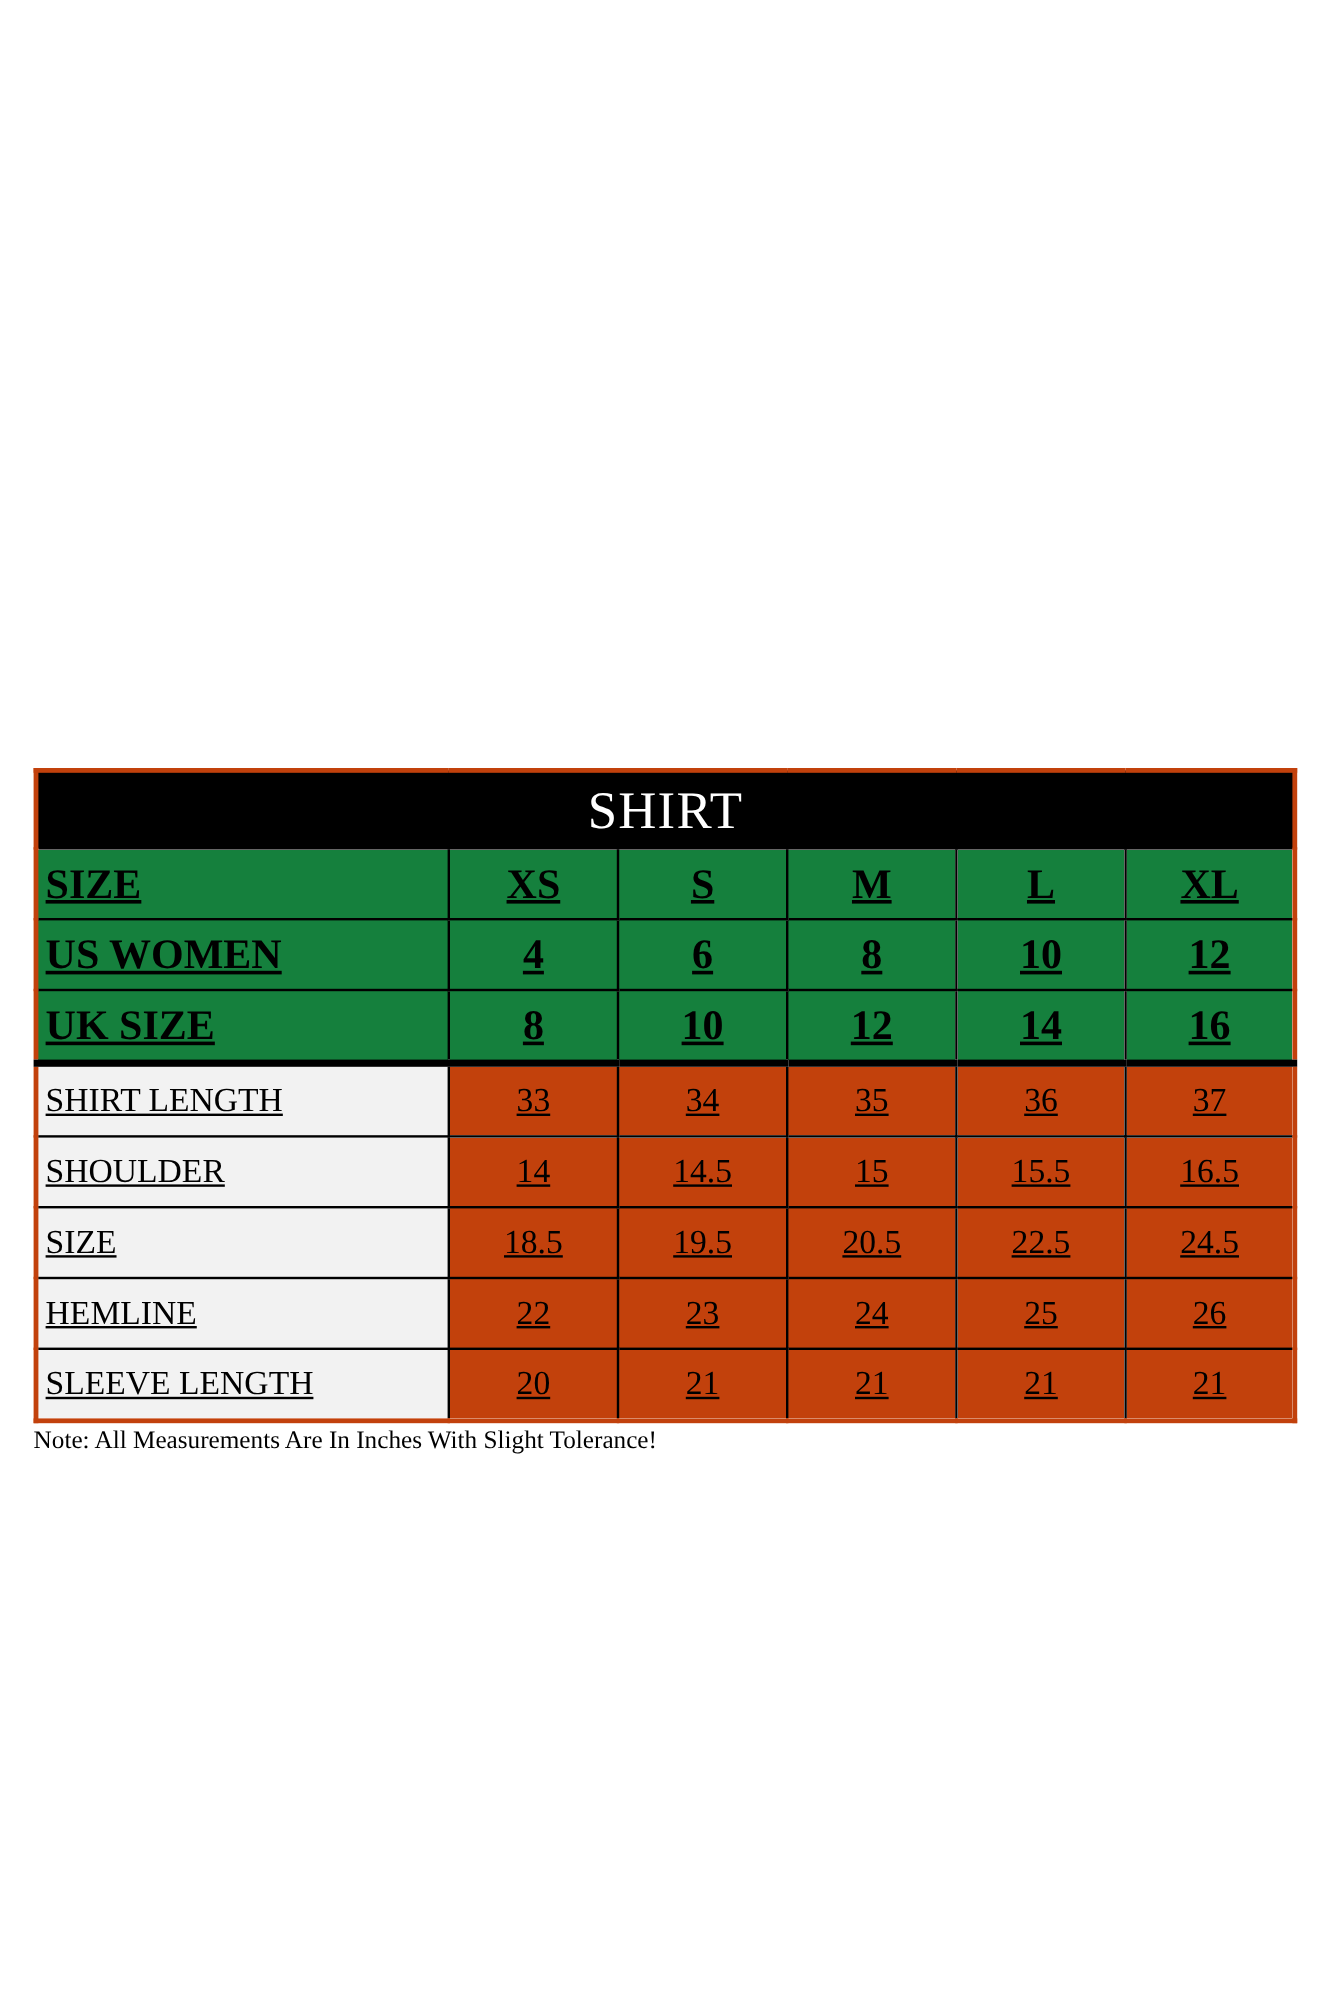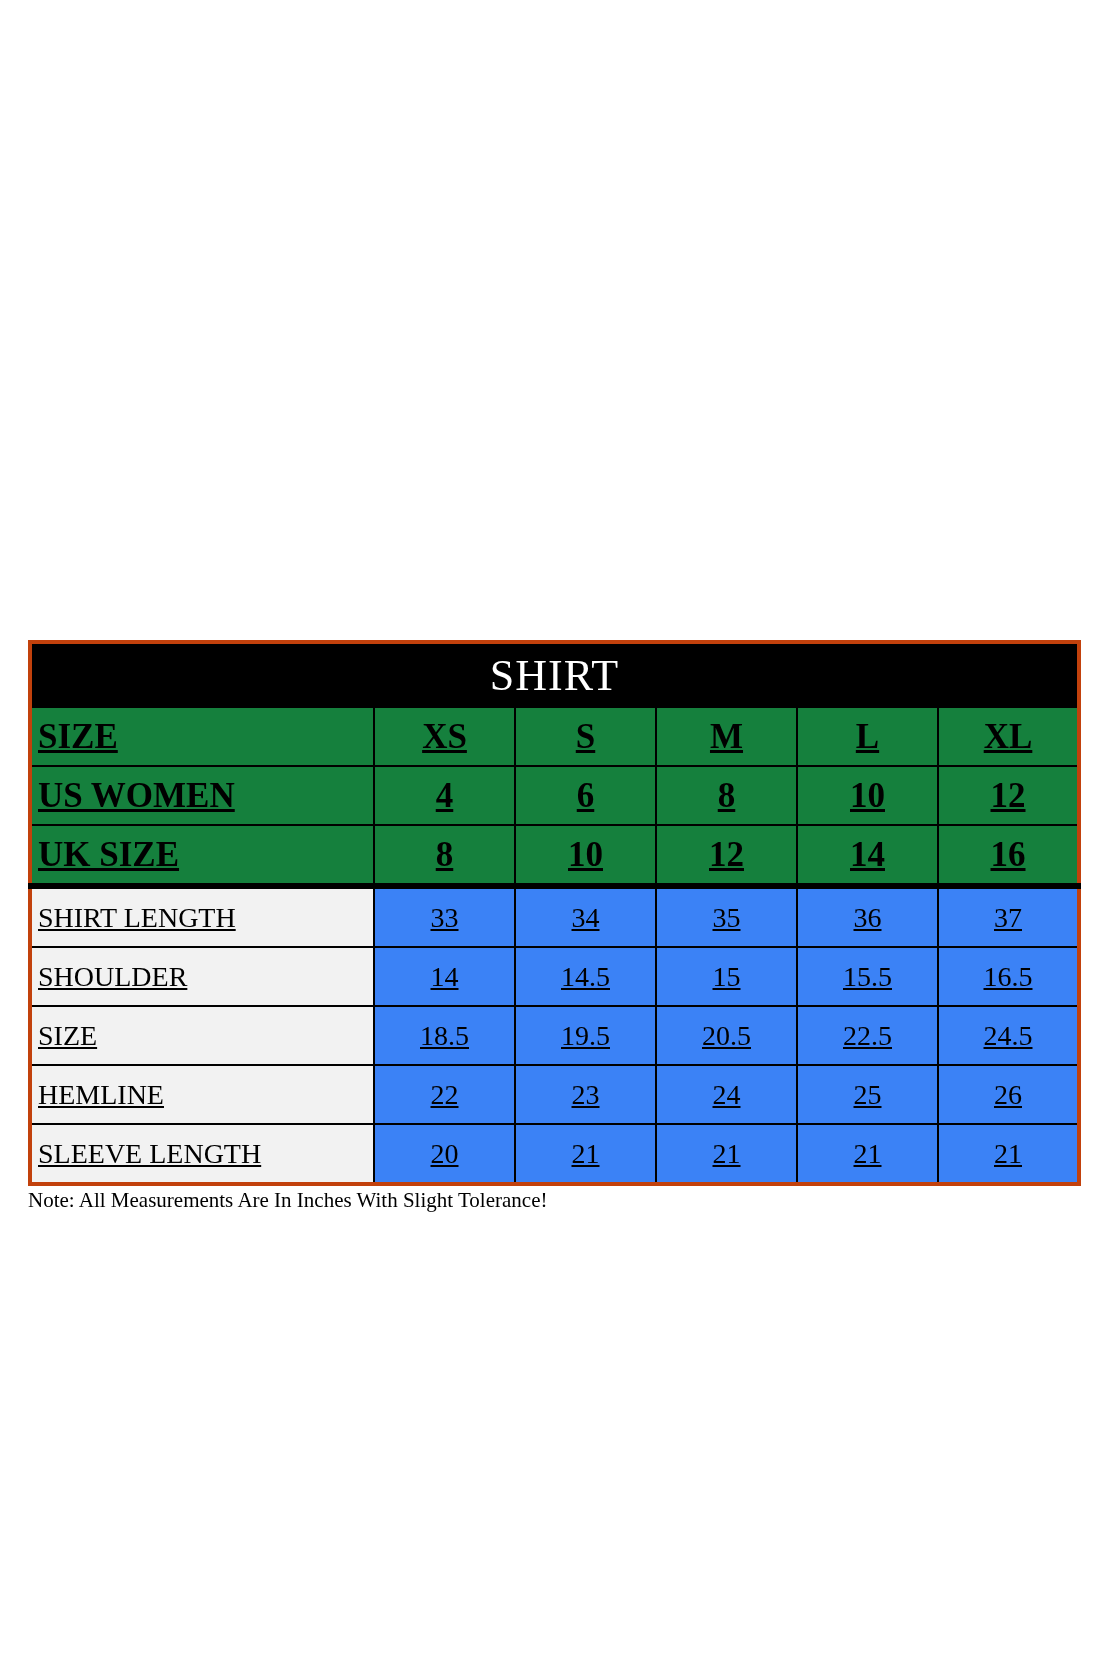--- a/index.html
+++ b/index.html
@@ -85,21 +85,21 @@
   }
   tr.thick-bottom td {
     border-bottom: 6px solid #000000;
   }
   tr.measure-row td.label {
     background: #f2f2f2;
     font-weight: normal;
     font-size: 28px;
   }
   tr.measure-row td.value {
-    background: #3b82f6;
+    background: #c2410c;
     font-weight: normal;
     font-size: 28px;
   }
   .note {
     position: absolute;
     left: 28px;
     top: 1188px;
     font-size: 21px;
     line-height: 1.2;
     white-space: nowrap;

